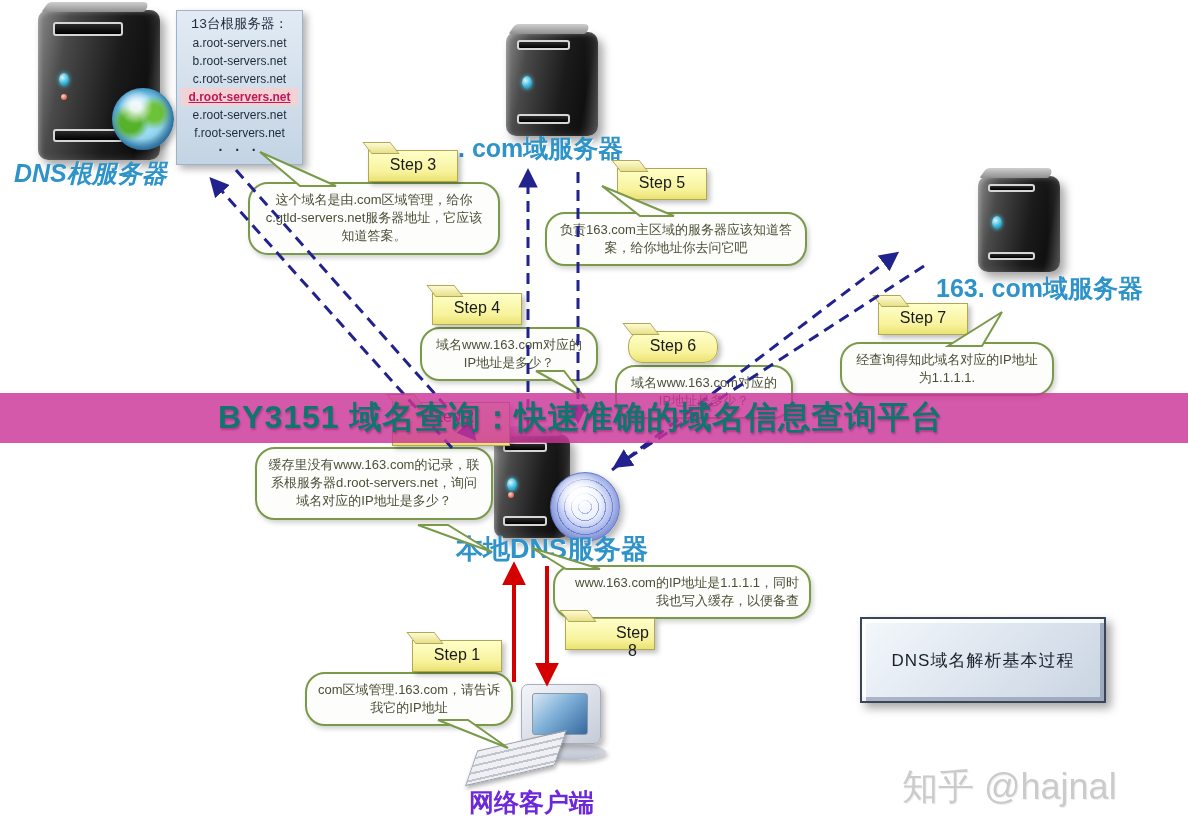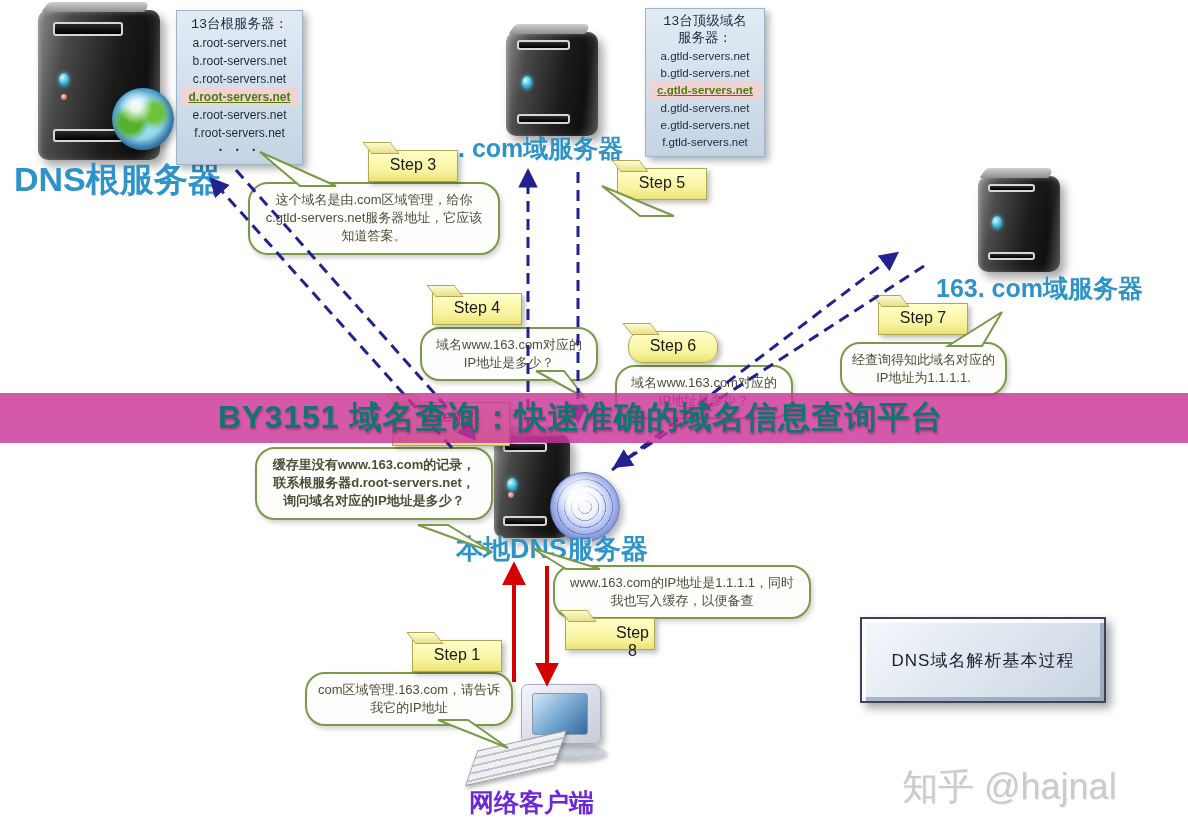--- a/index.html
+++ b/index.html
@@ -38,21 +38,21 @@
 
   
   .srv-label { position:absolute; font-weight:bold; color:#2e93c9; z-index:4; white-space:nowrap;
     text-shadow:1px 1px 0 rgba(255,255,255,.8); }
 
   
   .list-box { position:absolute; background:linear-gradient(#e2ebf4,#c4d4e4); border:1px solid #9fb3c6;
     box-shadow:4px 4px 7px rgba(0,0,0,.3); padding:6px 4px; text-align:center; color:#1c2a3a; z-index:5; }
   .list-box .lb-title { font-size:13.5px; line-height:1.25;font-family:Liberation Mono, monospace; }
   .list-box .lb-item { display:block; font-size:12px; line-height:1.5; }
-  .list-box .lb-item.hl { color:#4d7c0f; font-weight:bold; text-decoration:underline; background:#f2d2d2; }
+  .list-box .lb-item.hl { color:#be185d; font-weight:bold; text-decoration:underline; background:#f2d2d2; }
   .list-box .lb-more { display:block; font-size:14px; letter-spacing:4px; font-weight:bold; }
 
   
   .tag { position:absolute; background:linear-gradient(#ffffc9 0%,#f7f29b 70%,#eae271 100%);
     border:1px solid #b0a855; box-shadow:3px 3px 5px rgba(0,0,0,.25);
     font-size:16px; color:#1a1a1a; text-align:center; padding-top:5px; height:32px; width:90px; z-index:6; }
   .tag::before { content:""; position:absolute; left:-2px; top:-9px; width:26px; height:10px;
     background:linear-gradient(#fdfbd2,#e8e089); border:1px solid #b0a855; transform:skewX(38deg); }
 
   
@@ -98,50 +98,40 @@
 
 <div id="stage">
 
   <div class="tower" style="left:38px; top:10px; width:122px; height:150px;">
     <div class="slot top"></div>
     <div class="led"></div>
     <div class="led2"></div>
     <div class="slot bot"></div>
   </div>
   <div class="globe earth" style="left:112px; top:88px; width:62px; height:62px;"></div>
-  <div class="srv-label" style="left:14px; top:157px; font-size:34px;">DNS根服务器</div>
+  <div class="srv-label" style="left:14px; top:157px; font-size:25px;font-style:italic;">DNS根服务器</div>
 
   <div class="list-box" style="left:176px; top:10px; width:127px;">
     <div class="lb-title">13台根服务器：</div>
     <span class="lb-item">a.root-servers.net</span>
     <span class="lb-item">b.root-servers.net</span>
     <span class="lb-item">c.root-servers.net</span>
     <span class="lb-item hl">d.root-servers.net</span>
     <span class="lb-item">e.root-servers.net</span>
     <span class="lb-item">f.root-servers.net</span>
     <span class="lb-more">· · ·</span>
   </div>
 
   <div class="tower" style="left:506px; top:32px; width:92px; height:104px;">
     <div class="slot top"></div>
     <div class="led"></div>
     <div class="slot bot"></div>
   </div>
   <div class="srv-label" style="left:458px; top:132px; font-size:25px;">. com域服务器</div>
 
-  <div class="list-box" style="left:645px; top:8px; width:120px; padding:5px 3px;">
-    <div class="lb-title">13台顶级域名</div>
-    <div class="lb-title">服务器：</div>
-    <span class="lb-item" style="font-size:11.5px;">a.gtld-servers.net</span>
-    <span class="lb-item" style="font-size:11.5px;">b.gtld-servers.net</span>
-    <span class="lb-item hl" style="font-size:11.5px;">c.gtld-servers.net</span>
-    <span class="lb-item" style="font-size:11.5px;">d.gtld-servers.net</span>
-    <span class="lb-item" style="font-size:11.5px;">e.gtld-servers.net</span>
-    <span class="lb-item" style="font-size:11.5px;">f.gtld-servers.net</span>
-  </div>
 
   <div class="tower" style="left:978px; top:176px; width:82px; height:96px;">
     <div class="slot top"></div>
     <div class="led"></div>
     <div class="slot bot"></div>
   </div>
   <div class="srv-label" style="left:936px; top:272px; font-size:25px;">163. com域服务器</div>
 
   <div class="tower" style="left:494px; top:434px; width:76px; height:104px;">
     <div class="slot top"></div>
@@ -153,26 +143,27 @@
   <div class="srv-label" style="left:456px; top:531px; font-size:27px;">本地DNS服务器</div>
 
   <div class="monitor">
     <div class="screen"></div>
   </div>
   <div class="monitor-base"></div>
   <div class="keyboard"></div>
   <div class="srv-label" style="left:469px; top:786px; font-size:25px; color:#6d28d9;">网络客户端</div>
 
   <div class="bubble" style="left:305px; top:672px; width:208px;">com区域管理.163.com，请告诉我它的IP地址</div>
-  <div class="bubble" style="left:255px; top:447px; width:238px;font-weight:bold;">缓存里没有www.163.com的记录，联系根服务器d.root-servers.net，询问域名对应的IP地址是多少？</div>
+  <div class="bubble" style="left:255px; top:447px; width:238px;">缓存里没有www.163.com的记录，联系根服务器d.root-servers.net，询问域名对应的IP地址是多少？</div>
   <div class="bubble" style="left:248px; top:182px; width:252px;">这个域名是由.com区域管理，给你c.gtld-servers.net服务器地址，它应该知道答案。</div>
   <div class="bubble" style="left:420px; top:327px; width:178px;">域名www.163.com对应的IP地址是多少？</div>
+  <div class="bubble" style="left:545px; top:212px; width:262px;">负责163.com主区域的服务器应该知道答案，给你地址你去问它吧</div>
   <div class="bubble" style="left:615px; top:365px; width:178px;">域名www.163.com对应的IP地址是多少？</div>
-  <div class="bubble" style="left:840px; top:342px; width:167px;">经查询得知此域名对应的IP地址为1.1.1.1.</div>
-  <div class="bubble" style="left:553px; top:565px; width:258px;">www.163.com的IP地址是1.1.1.1，同时我也写入缓存，以便备查</div>
+  <div class="bubble" style="left:840px; top:342px; width:214px;">经查询得知此域名对应的IP地址为1.1.1.1.</div>
+  <div class="bubble" style="left:553px; top:565px; width:258px;text-align:right;">www.163.com的IP地址是1.1.1.1，同时我也写入缓存，以便备查</div>
 
   <div class="tag" style="left:412px; top:640px;">Step 1</div>
   <div class="tag" style="left:392px; top:402px; width:118px; height:44px;">Step 2</div>
   <div class="tag" style="left:327px; top:150px;margin-left:41px;">Step 3</div>
   <div class="tag" style="left:432px; top:293px;">Step 4</div>
   <div class="tag" style="left:617px; top:168px;">Step 5</div>
   <div class="tag" style="left:628px; top:331px;border-radius:14px;">Step 6</div>
   <div class="tag" style="left:878px; top:303px;">Step 7</div>
   <div class="tag" style="left:565px; top:618px;padding-left:45px;">Step 8</div>
 

